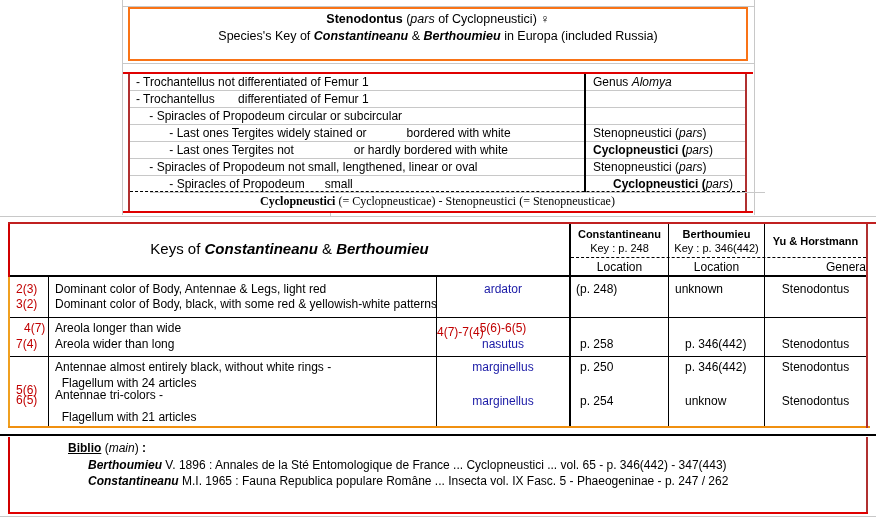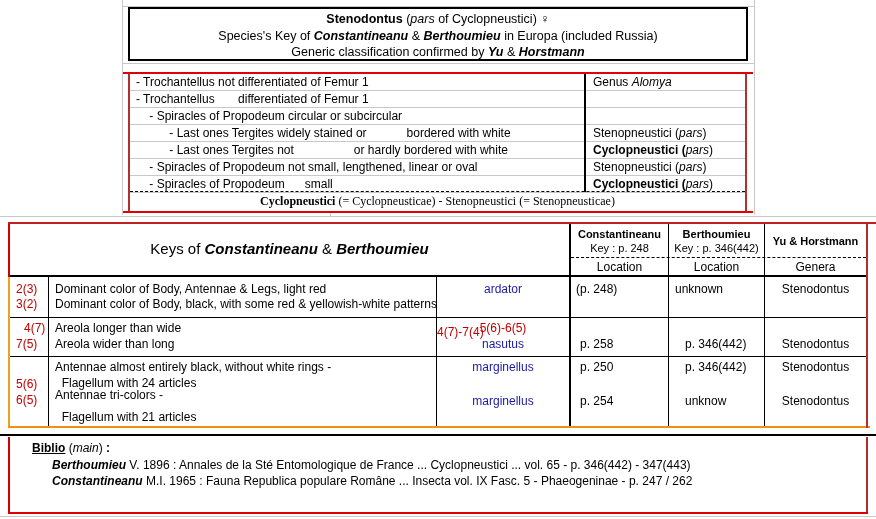--- a/index.html
+++ b/index.html
@@ -3,21 +3,21 @@
 <meta charset="utf-8">
 <style>
   html, body { margin:0; padding:0; background:#fff; }
   body { width:876px; height:519px; position:relative; overflow:hidden;
          font-family:"Liberation Sans", sans-serif; font-size:12px; color:#000; }
   .abs { position:absolute; }
   .grid-v { position:absolute; width:1px; background:#c8c8c8; }
   .grid-h { position:absolute; height:1px; background:#c8c8c8; }
 
   
-  #title-box { left:128px; top:7px; width:620px; height:54px; border:2px solid #000000; box-sizing:border-box;
+  #title-box { left:128px; top:7px; width:620px; height:54px; border:2px solid #f97316; box-sizing:border-box;
                text-align:center; font-size:12.5px; line-height:16.5px; padding-top:2px; }
 
   
   #generic-box { left:123px; top:72px; width:630px; height:141px; }
   #generic-box .top { position:absolute; left:0; top:0; width:630px; height:2px; background:#e00000; }
   #generic-box .bot { position:absolute; left:0; top:139px; width:630px; height:2px; background:#e00000; }
   #generic-box .lft { position:absolute; left:5px; top:2px; width:2px; height:137px; background:#b03030; }
   #generic-box .rgt { position:absolute; left:622px; top:2px; width:2px; height:137px; background:#b03030; }
   .g-row { position:absolute; left:7px; width:615px; height:17px; border-bottom:1px solid #c8c8c8; box-sizing:border-box;
            font-size:12px; line-height:17px; }
@@ -42,42 +42,39 @@
   .blue { color:#1a1aa6; }
   .hdr-small { font-size:11px; line-height:14px; text-align:center; position:absolute; }
   .dash { position:absolute; border-top:1px dashed #000; height:0; }
 
   
   #biblio-topline { left:0; top:434px; width:876px; height:2px; background:#000; }
   #biblio { left:8px; top:437px; width:860px; height:77px; }
   #biblio .lft { position:absolute; left:0; top:0; width:2px; height:77px; background:#d00000; }
   #biblio .rgt { position:absolute; left:858px; top:0; width:2px; height:77px; background:#b03030; }
   #biblio .bot { position:absolute; left:0; top:75px; width:860px; height:2px; background:#e00000; }
-  .bib-line { position:absolute; font-size:12px; line-height:17px; white-space:nowrap; }
+  .bib-line { position:absolute; font-size:12px; line-height:17px; white-space:nowrap;margin-left:36px; }
 </style>
 </head>
 <body>
 
 <div class="grid-v" style="left:122px;top:0;height:215px;"></div>
 <div class="grid-v" style="left:754px;top:0;height:215px;"></div>
 <div class="grid-h" style="left:122px;top:6px;width:632px;"></div>
 <div class="grid-h" style="left:122px;top:63px;width:632px;"></div>
 <div class="grid-h" style="left:0;top:216px;width:876px;"></div>
 <div class="grid-v" style="left:330px;top:213px;height:4px;"></div>
 <div class="grid-h" style="left:0;top:516px;width:876px;"></div>
 
 <div id="title-box" class="abs">
   <div>
     <b>Stenodontus</b><span> (</span><i>pars</i><span> of Cyclopneustici) </span><span>♀</span>
   </div>
   <div>
     <span>Species's Key of </span><b><i>Constantineanu</i></b><span> &amp; </span><b><i>Berthoumieu</i></b><span> in Europa (included Russia)</span>
-  </div>
-  <div>
-    <span>Generic classification confirmed by </span><b><i>Yu</i></b><span> &amp; </span><b><i>Horstmann</i></b>
   </div>
 </div>
 
 <div id="generic-box" class="abs">
   <div class="top"></div>
   <div class="lft"></div>
   <div class="rgt"></div>
   <div class="bot"></div>
   <div id="g-rows">
       <div class="g-row" style="top: 2px;">
@@ -97,21 +94,21 @@
         <span class="r"><span>Stenopneustici (</span><i>pars</i><span>)</span></span>
       </div>
       <div class="g-row" style="top: 70px;">
         <span class="k">          - Last ones Tergites not                  or hardly bordered with white</span>
         <span class="r"><b>Cyclopneustici  (</b><i>pars</i><span>)</span></span>
       </div>
       <div class="g-row" style="top: 87px;">
         <span class="k">    - Spiracles of Propodeum not small, lengthened, linear or oval</span>
         <span class="r"><span>Stenopneustici (</span><i>pars</i><span>)</span></span>
       </div>
-      <div class="g-row" style="top: 104px;">
+      <div class="g-row" style="top: 104px; margin-left: 20px;">
         <span class="k">    - Spiracles of Propodeum      small</span>
         <span class="r"><b>Cyclopneustici  (</b><i>pars</i><span>)</span></span>
       </div>
     </div>
   <div id="g-vsep"></div>
   <div id="g-dots"></div>
   <div id="g-foot">
     <b>Cyclopneustici</b><span> (= Cyclopneusticae)  -  Stenopneustici (= Stenopneusticae)</span>
   </div>
 </div>
@@ -138,52 +135,52 @@
   </div>
   <div class="hdr-small" style="left:661px;top:5px;width:95px;">
     <b>Berthoumieu</b><br><span>Key : p. 346(442)</span>
   </div>
   <div class="hdr-small" style="left:757px;top:12px;width:101px;">
     <b>Yu &amp; Horstmann</b>
   </div>
   <div class="dash" style="left:563px;top:35px;width:295px;"></div>
   <div class="cell" style="left:563px;top:38px;width:97px;text-align:center;">Location</div>
   <div class="cell" style="left:661px;top:38px;width:95px;text-align:center;">Location</div>
-  <div class="cell" style="left:757px;top:38px;width:101px;text-align:center;">Genera</div>
+  <div class="cell" style="left:757px;top:38px;width:101px;text-align:right;">Genera</div>
 
   <div class="hline" style="left:2px;top:53px;width:856px;height:2px;"></div>
 
   <div>
     <div class="cell red" style="left:8px;top:60px;">2(3)</div>
     <div class="cell red" style="left:8px;top:75px;">3(2)</div>
     <div class="cell" style="left:47px;top:60px;">Dominant color of Body, Antennae &amp; Legs, light red</div>
     <div class="cell" style="left:47px;top:75px;">Dominant color of Body, black, with some red &amp; yellowish-white patterns</div>
     <div class="cell blue" style="left:429px;top:60px;width:132px;text-align:center;">ardator</div>
     <div class="cell red" style="left:429px;top:83px;width:132px;margin-top:20px;">4(7)-7(4)</div>
     <div class="cell" style="left:568px;top:60px;">(p. 248)</div>
     <div class="cell" style="left:667px;top:60px;">unknown</div>
     <div class="cell" style="left:757px;top:60px;width:101px;text-align:center;">Stenodontus</div>
   </div>
   <div class="hline" style="left:2px;top:95px;width:856px;height:1px;"></div>
 
   <div>
     <div class="cell red" style="left:16px;top:99px;">4(7)</div>
-    <div class="cell red" style="left:8px;top:115px;">7(5)</div>
+    <div class="cell red" style="left:8px;top:115px;">7(4)</div>
     <div class="cell" style="left:47px;top:99px;">Areola longer than wide</div>
     <div class="cell" style="left:47px;top:115px;">Areola wider  than long</div>
     <div class="cell red" style="left:429px;top:99px;width:132px;text-align:center;">5(6)-6(5)</div>
     <div class="cell blue" style="left:429px;top:115px;width:132px;text-align:center;">nasutus</div>
     <div class="cell" style="left:572px;top:115px;">p. 258</div>
     <div class="cell" style="left:677px;top:115px;">p. 346(442)</div>
     <div class="cell" style="left:757px;top:115px;width:101px;text-align:center;">Stenodontus</div>
   </div>
   <div class="hline" style="left:2px;top:134px;width:856px;height:1px;"></div>
 
   <div>
-    <div class="cell red" style="left:8px;top:155px;">5(6)</div>
+    <div class="cell red" style="left:8px;top:161px;">5(6)</div>
     <div class="cell red" style="left:8px;top:171px;">6(5)</div>
     <div class="cell" style="left:47px;top:138px;">Antennae almost entirely black, without white rings -</div>
     <div class="cell" style="left:47px;top:154px;white-space:pre;">  Flagellum with 24 articles</div>
     <div class="cell" style="left:47px;top:166px;">Antennae tri-colors -</div>
     <div class="cell" style="left:47px;top:188px;white-space:pre;">  Flagellum with 21 articles</div>
     <div class="cell blue" style="left:429px;top:138px;width:132px;text-align:center;">marginellus</div>
     <div class="cell blue" style="left:429px;top:172px;width:132px;text-align:center;">marginellus</div>
     <div class="cell" style="left:572px;top:138px;">p. 250</div>
     <div class="cell" style="left:677px;top:138px;">p. 346(442)</div>
     <div class="cell" style="left:757px;top:138px;width:101px;text-align:center;">Stenodontus</div>

